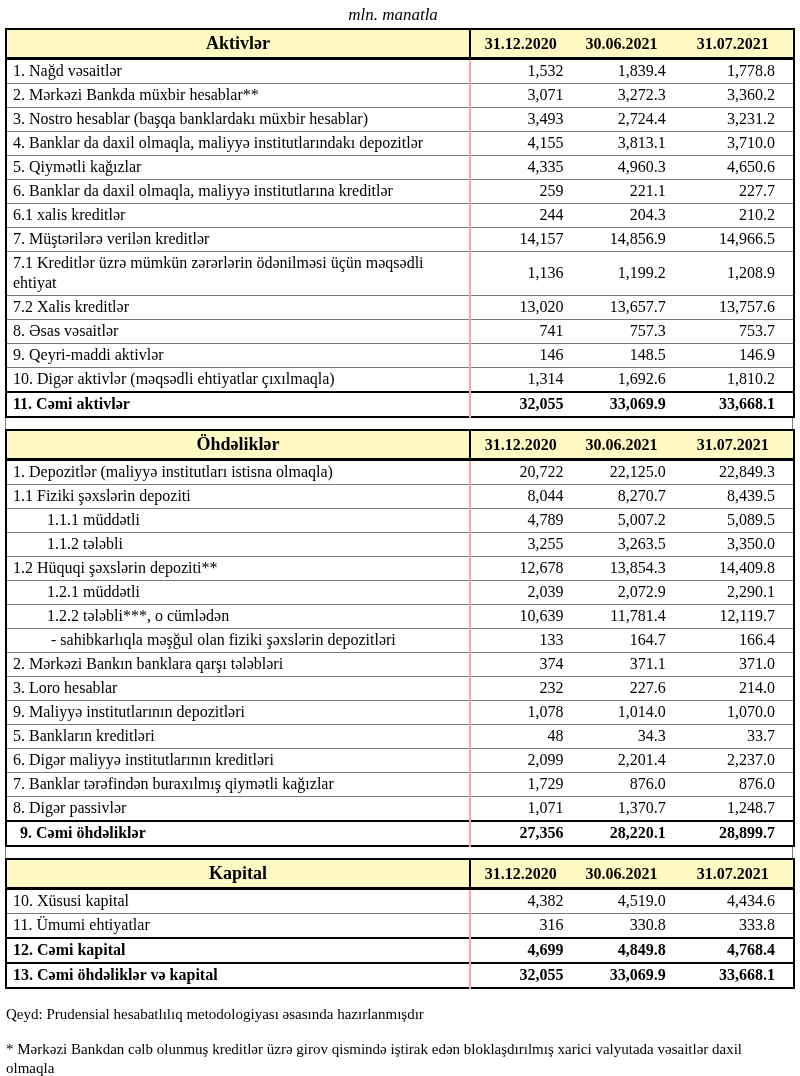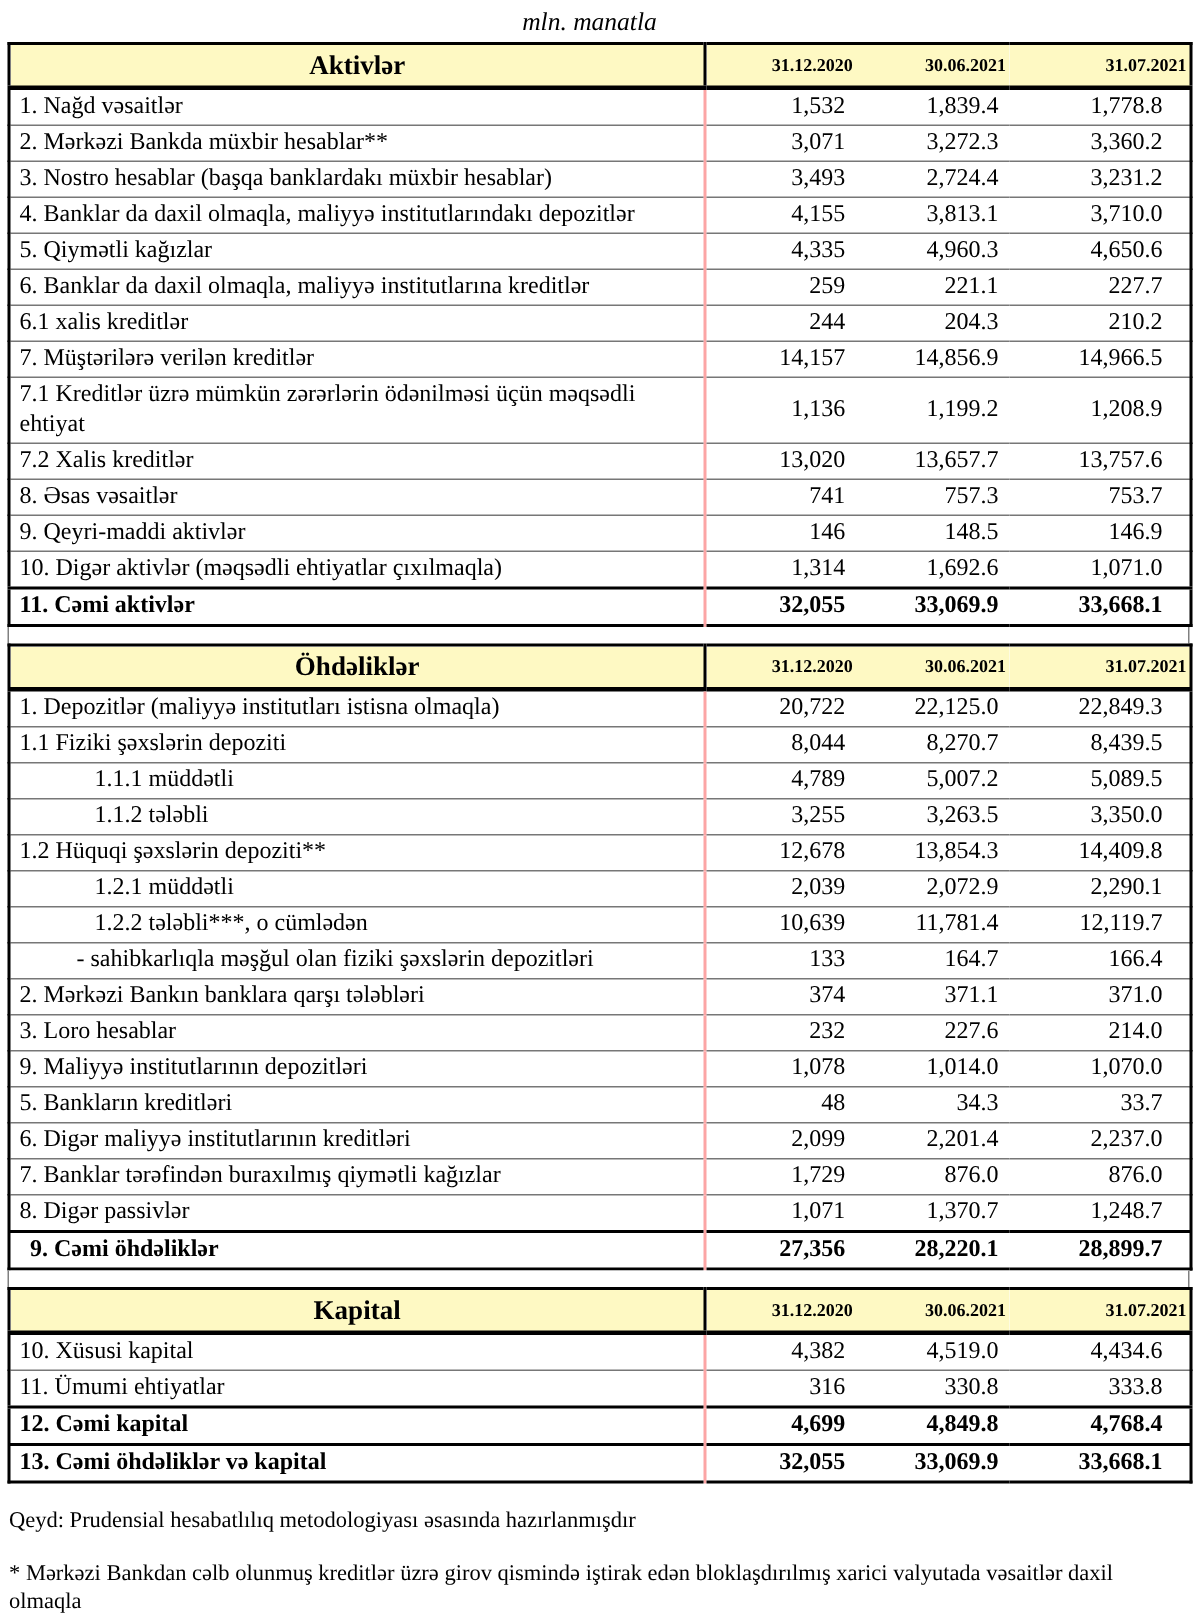--- a/index.html
+++ b/index.html
@@ -18,31 +18,31 @@
     width:790px;margin-left:5px;
     border:2px solid #000;
   }
   table.fin th, table.fin td{overflow:hidden;}
   thead th{
     border-bottom:3px solid #000;
     padding:3px 2px;line-height:21px;
     font-weight:bold;background:#fef9c3;
   }
   th.section-title{font-size:18px;text-align:center;border-right:2px solid #000;}
-  th.date{font-size:12px;text-align:right;}
+  th.date{font-size:16px;text-align:center;}
   tbody td{
     font-size:16px;line-height:20px;
     padding:1px 0 2px 0;
     border-top:1px solid #777;
   }
   td.label{padding-left:6px;border-right:2px solid #fca5a5;}
   td.num{text-align:right;padding-right:7px;}
   td.num:last-child{padding-right:18px;}
   tr.total td{font-weight:bold;border-top:2px solid #000;}
-  tr.ind1 td.label{padding-left:56px;}
+  tr.ind1 td.label{padding-left:40px;}
   tr.ind2 td.label{padding-left:44px;}
   tr.ind3 td.label{padding-left:13px;}
   .table-gap{
     height:11px;width:786px;margin-left:5px;
     border-left:1px solid #808080;border-right:1px solid #808080;
     background:#fff;
   }
   .footnotes{margin:6px 10px 0 6px;font-size:15px;line-height:19px;}
   .footnotes p{margin:16px 0 9px 0;}
   .footnotes p.note{margin-bottom:11px;}
@@ -139,21 +139,21 @@
         <tr>
           <td class="label">9. Qeyri-maddi aktivlər</td>
           <td class="num">146</td>
           <td class="num">148.5</td>
           <td class="num">146.9</td>
         </tr>
         <tr>
           <td class="label">10. Digər aktivlər (məqsədli ehtiyatlar çıxılmaqla)</td>
           <td class="num">1,314</td>
           <td class="num">1,692.6</td>
-          <td class="num">1,071.0</td>
+          <td class="num">1,810.2</td>
         </tr>
         <tr class="total">
           <td class="label">11. Cəmi aktivlər</td>
           <td class="num">32,055</td>
           <td class="num">33,069.9</td>
           <td class="num">33,668.1</td>
         </tr>
       </tbody>
   </table>
 

